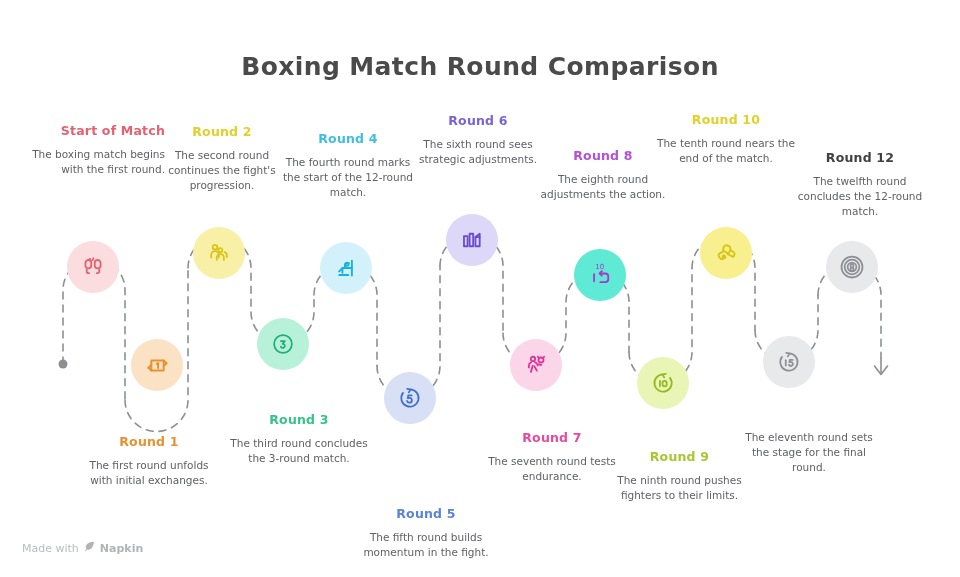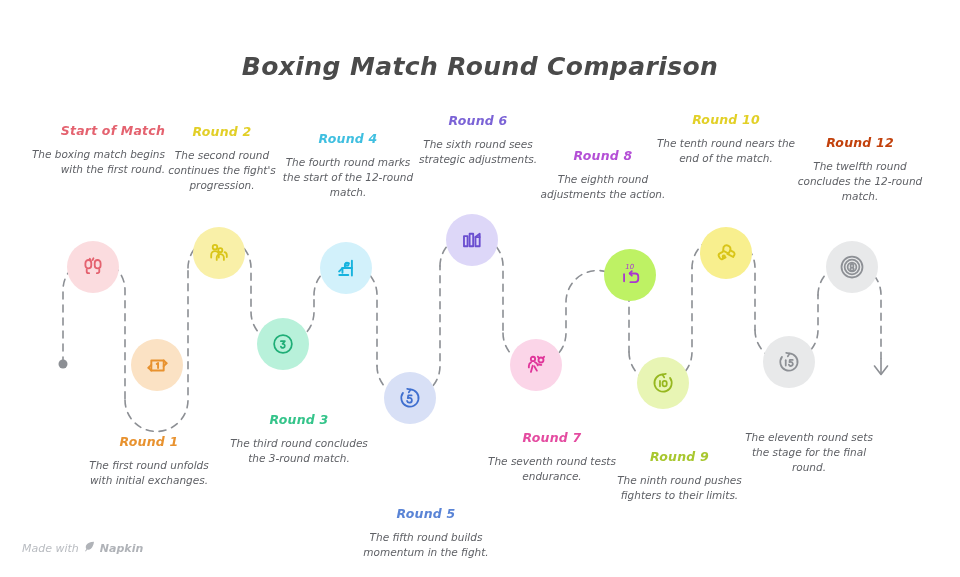--- a/index.html
+++ b/index.html
@@ -3,21 +3,21 @@
 <meta charset="utf-8">
 <style>
   html,body{margin:0;padding:0;}
   body{
     width:960px;height:577px;
     background:#ffffff;
     font-family:"DejaVu Sans", sans-serif;
     overflow:hidden;
     position:relative;
   }
-  #board{position:absolute;left:0;top:0;width:760px;height:577px;font-style:italic;}
+  #board{position:absolute;left:0;top:0;width:760px;height:577px;}
 
   
   #title{
     position:absolute;left:0;top:52px;width:960px;
     text-align:center;
     font-size:25px;
     font-weight:bold;
     letter-spacing:.4px;
     color:#4a4a4a;
     font-family:"DejaVu Sans", sans-serif;
@@ -180,21 +180,21 @@
       <path d="M11 9.4c1.4.5 2.3 1.6 2.7 3"></path>
       <path d="M8.9 12.6 7.3 18.4"></path>
       <path d="M10.4 13.1l2.4 4.1"></path>
       <circle cx="16.6" cy="7.4" r="2.3"></circle>
       <path d="M14.6 5.6 13.8 4.3"></path>
       <path d="M18.6 5.6 19.5 4.3"></path>
       <path d="M14.7 11.2c.7.5 1.5.7 2.2.7"></path>
     </svg>
   </div>
 
-  <div class="node" style="left:604px;top:249px;background:#bef264;">
+  <div class="node" style="left:574px;top:249px;background:#5eead4;">
     <svg width="27" height="27" viewBox="0 0 24 24" fill="none" stroke="#aa36cf" stroke-width="1.6" stroke-linecap="round" stroke-linejoin="round">
       <path d="M11.4 10.2h4.8a2.7 2.7 0 0 1 2.7 2.7v2.3a2.7 2.7 0 0 1-2.7 2.7h-4.3"></path>
       <path d="M13.2 8.2l-2 2 2 2"></path>
       <path d="M6.3 10.8v6.4"></path>
       <text x="7.4" y="6.6" font-size="6.2" font-family="DejaVu Sans, sans-serif" fill="#aa36cf" stroke="none">10</text>
     </svg>
   </div>
 
   <div class="node" style="left:637px;top:357px;background:#e8f5b4;">
     <svg width="28" height="28" viewBox="0 0 24 24" fill="none" stroke="#96b71f" stroke-width="1.5" stroke-linecap="round" stroke-linejoin="round">
@@ -257,21 +257,21 @@
     <div class="bt" style="color:#b44fd6;">Round 8</div>
     <div class="bd">The eighth round adjustments the action.</div>
   </div>
 
   <div class="block" style="left:652px;top:112px;width:148px;">
     <div class="bt" style="color:#e2d027;">Round 10</div>
     <div class="bd">The tenth round nears the end of the match.</div>
   </div>
 
   <div class="block" style="left:786px;top:135px;width:148px;">
-    <div class="bt" style="color:#c2410c;">Round 12</div>
+    <div class="bt" style="color:#404040;margin-top:15px;">Round 12</div>
     <div class="bd">The twelfth round concludes the 12-round match.</div>
   </div>
 
   <div class="block" style="left:79px;top:434px;width:140px;">
     <div class="bt" style="color:#e8922f;">Round 1</div>
     <div class="bd">The first round unfolds with initial exchanges.</div>
   </div>
 
   <div class="block" style="left:229px;top:412px;width:140px;">
     <div class="bt" style="color:#34c48a;">Round 3</div>

